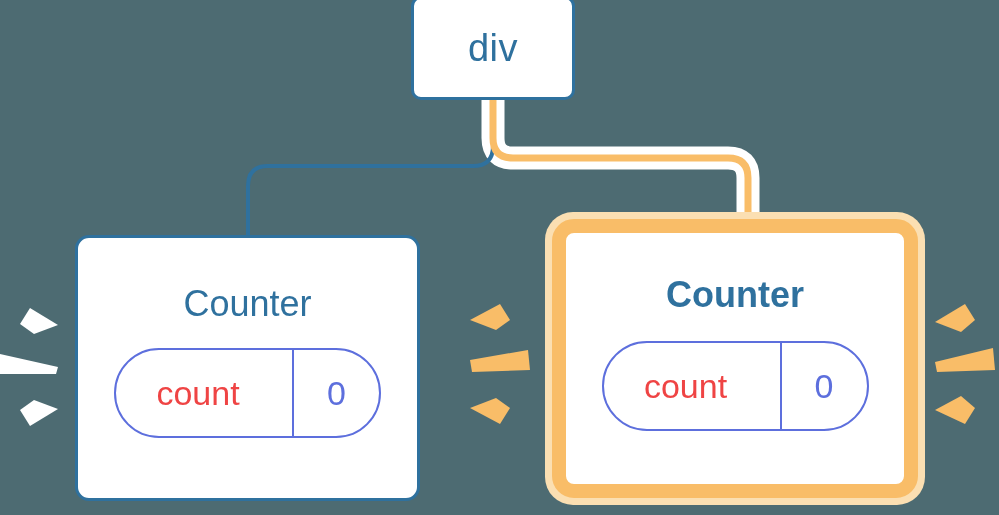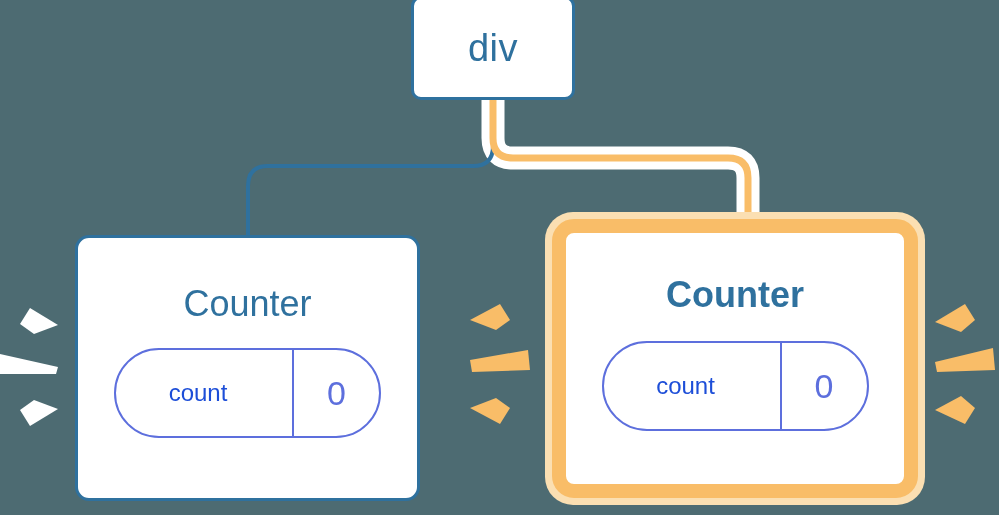--- a/index.html
+++ b/index.html
@@ -80,21 +80,21 @@
     border-radius:999px;
     height:90px;
     background:#ffffff;
     box-sizing:border-box;
   }
   #counter-left .pill{width:267px;margin-top:26px;}
   #counter-right .pill{width:267px;margin-top:28px;}
   .pill .key{
     display:flex;align-items:center;justify-content:center;
     width:176px;
-    font-size:24px;color:#1d4ed8;font-weight:400;
+    font-size:34px;color:#ef4444;font-weight:400;
     padding-right:12px;
     box-sizing:border-box;
   }
   .pill .divider{width:2px;background:#5d6fdd;}
   .pill .val{
     display:flex;align-items:center;justify-content:center;
     flex:1;
     font-size:34px;color:#5d6fdd;font-weight:400;
   }
 

